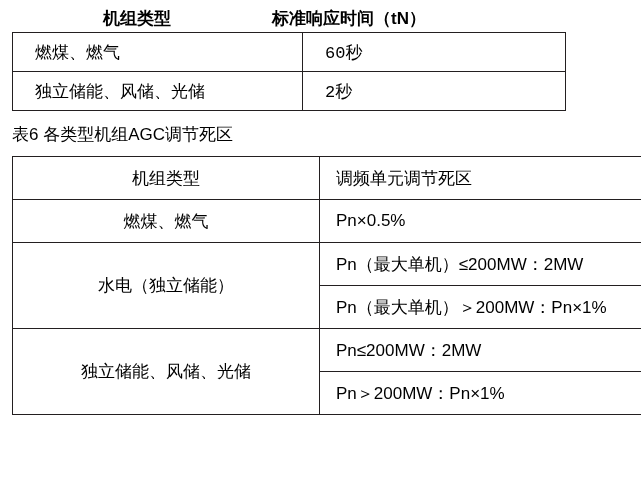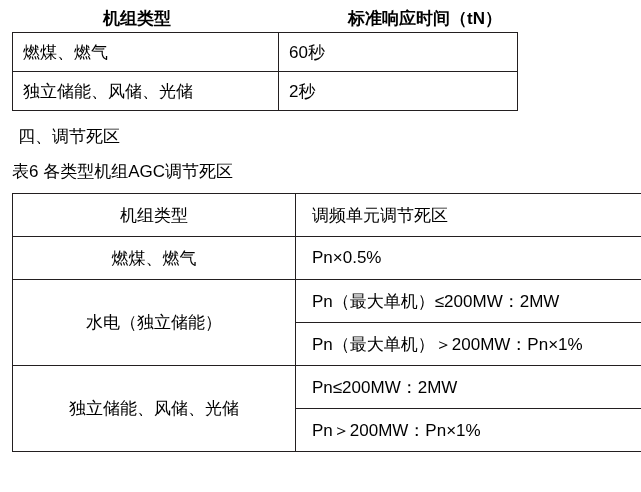--- a/index.html
+++ b/index.html
@@ -31,46 +31,46 @@
   .t1-head .h1 {
     width: 250px;
     margin-left: 12px;
     text-align: center;
     font-size: 17px;
     font-weight: bold;
   }
   .t1-head .h2 {
     width: 230px;
     margin-left: 10px;
-    text-align: right;
+    text-align: left;
     font-size: 17px;
     font-weight: bold;
   }
 
   table.grid {
     border-collapse: collapse;
     table-layout: fixed;
   }
   table.grid td {
     border: 1px solid #231f20;
-    padding: 0 10px;
+    padding: 0 22px;
     font-size: 17px;
     vertical-align: middle;
   }
 
   #table-response {
     margin-left: 12px;
     margin-top: 2px;
     width: 463px;
   }
   #table-response td {
     height: 38px;
   }
   #table-response td.c1 { width: 245px; }
-  #table-response td.c2 { width: 218px; }
+  #table-response td.c2 { width: 218px; font-family: Liberation Mono, monospace; }
 
   
   .section-title {
     font-size: 17px;
     margin: 14px 0 0 18px;
   }
   .table-caption {
     font-size: 17px;
     margin: 12px 0 0 12px;
   }
@@ -110,21 +110,20 @@
         <td class="c1">燃煤、燃气</td>
         <td class="c2">60秒</td>
       </tr>
       <tr>
         <td class="c1">独立储能、风储、光储</td>
         <td class="c2">2秒</td>
       </tr>
     </tbody>
   </table>
 
-  <div class="section-title">四、调节死区</div>
   <div class="table-caption">表6 各类型机组AGC调节死区</div>
 
   <table class="grid" id="table-deadband">
     <tbody>
       <tr>
         <td class="c1">机组类型</td>
         <td class="c2">调频单元调节死区</td>
       </tr>
       <tr>
         <td class="c1">燃煤、燃气</td>

